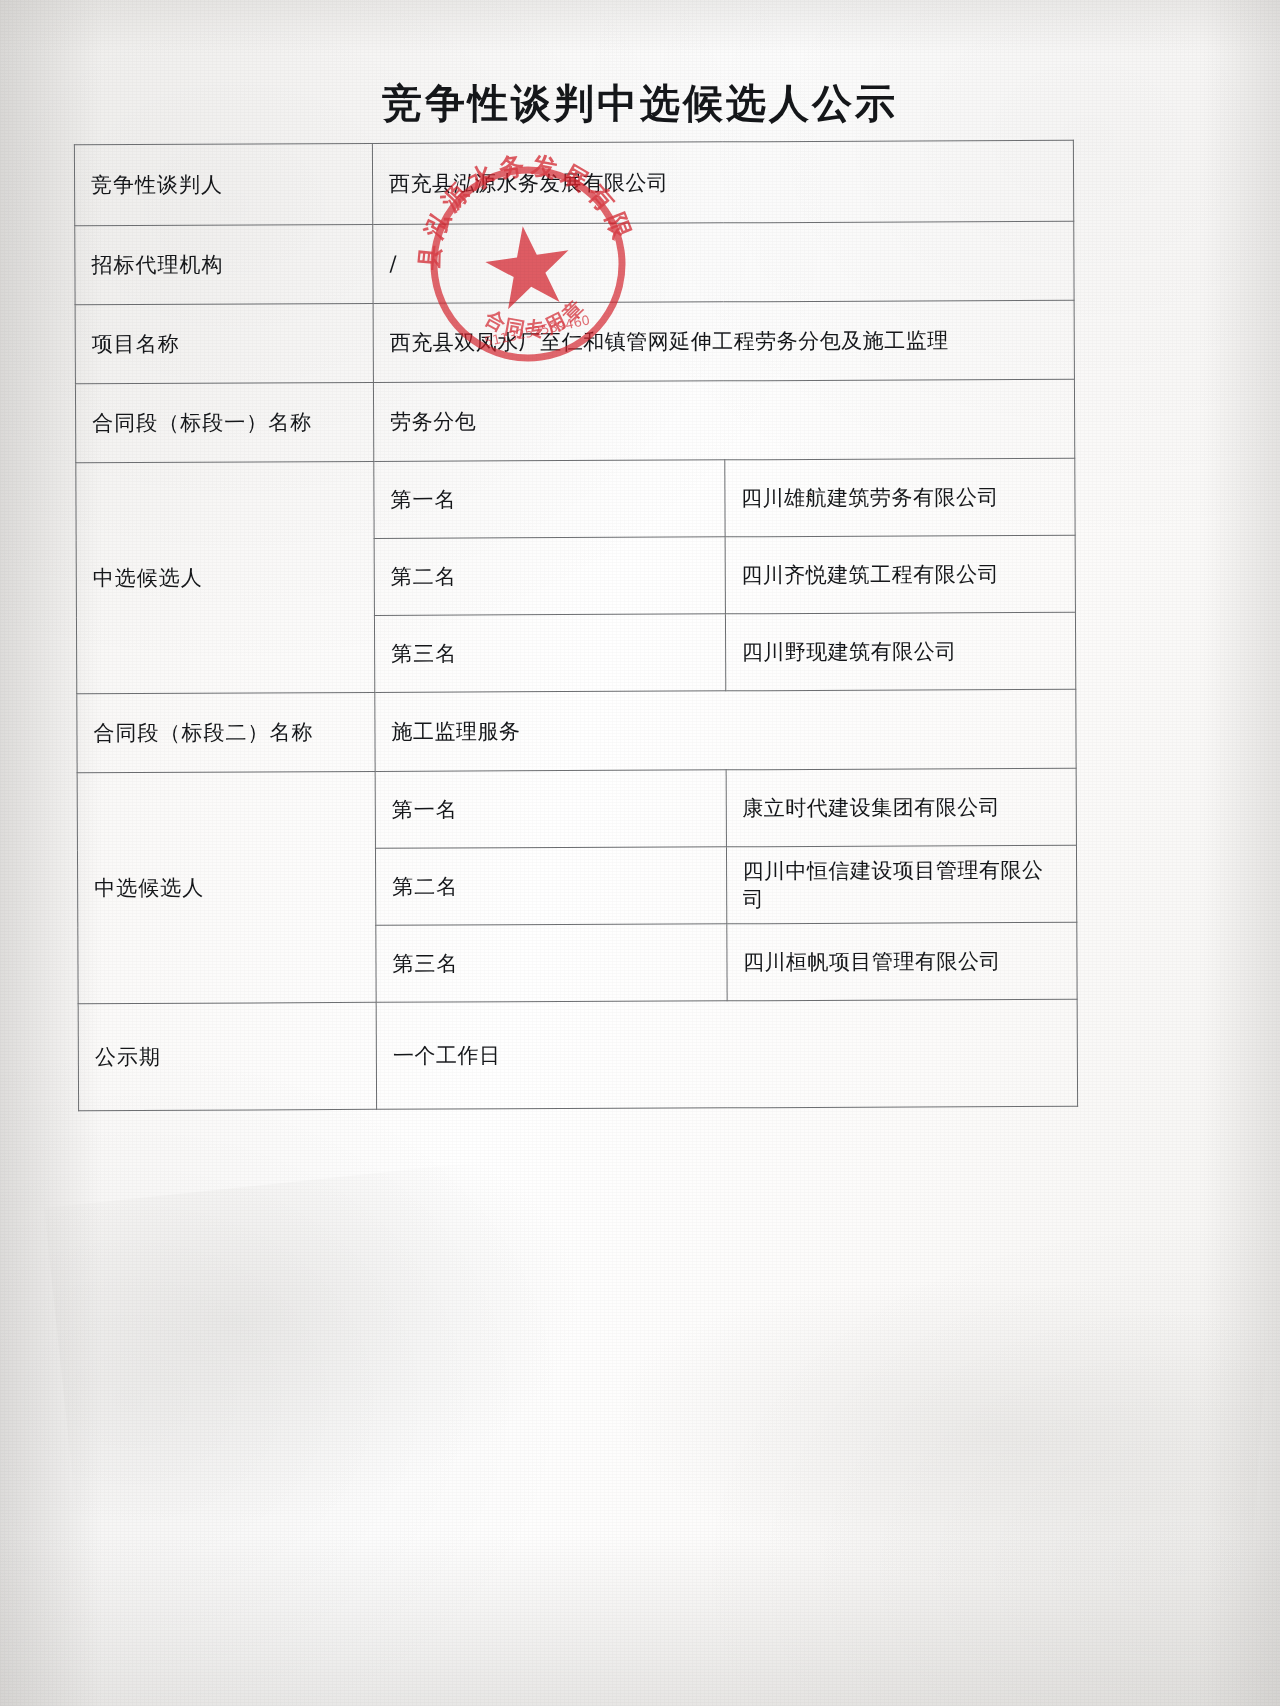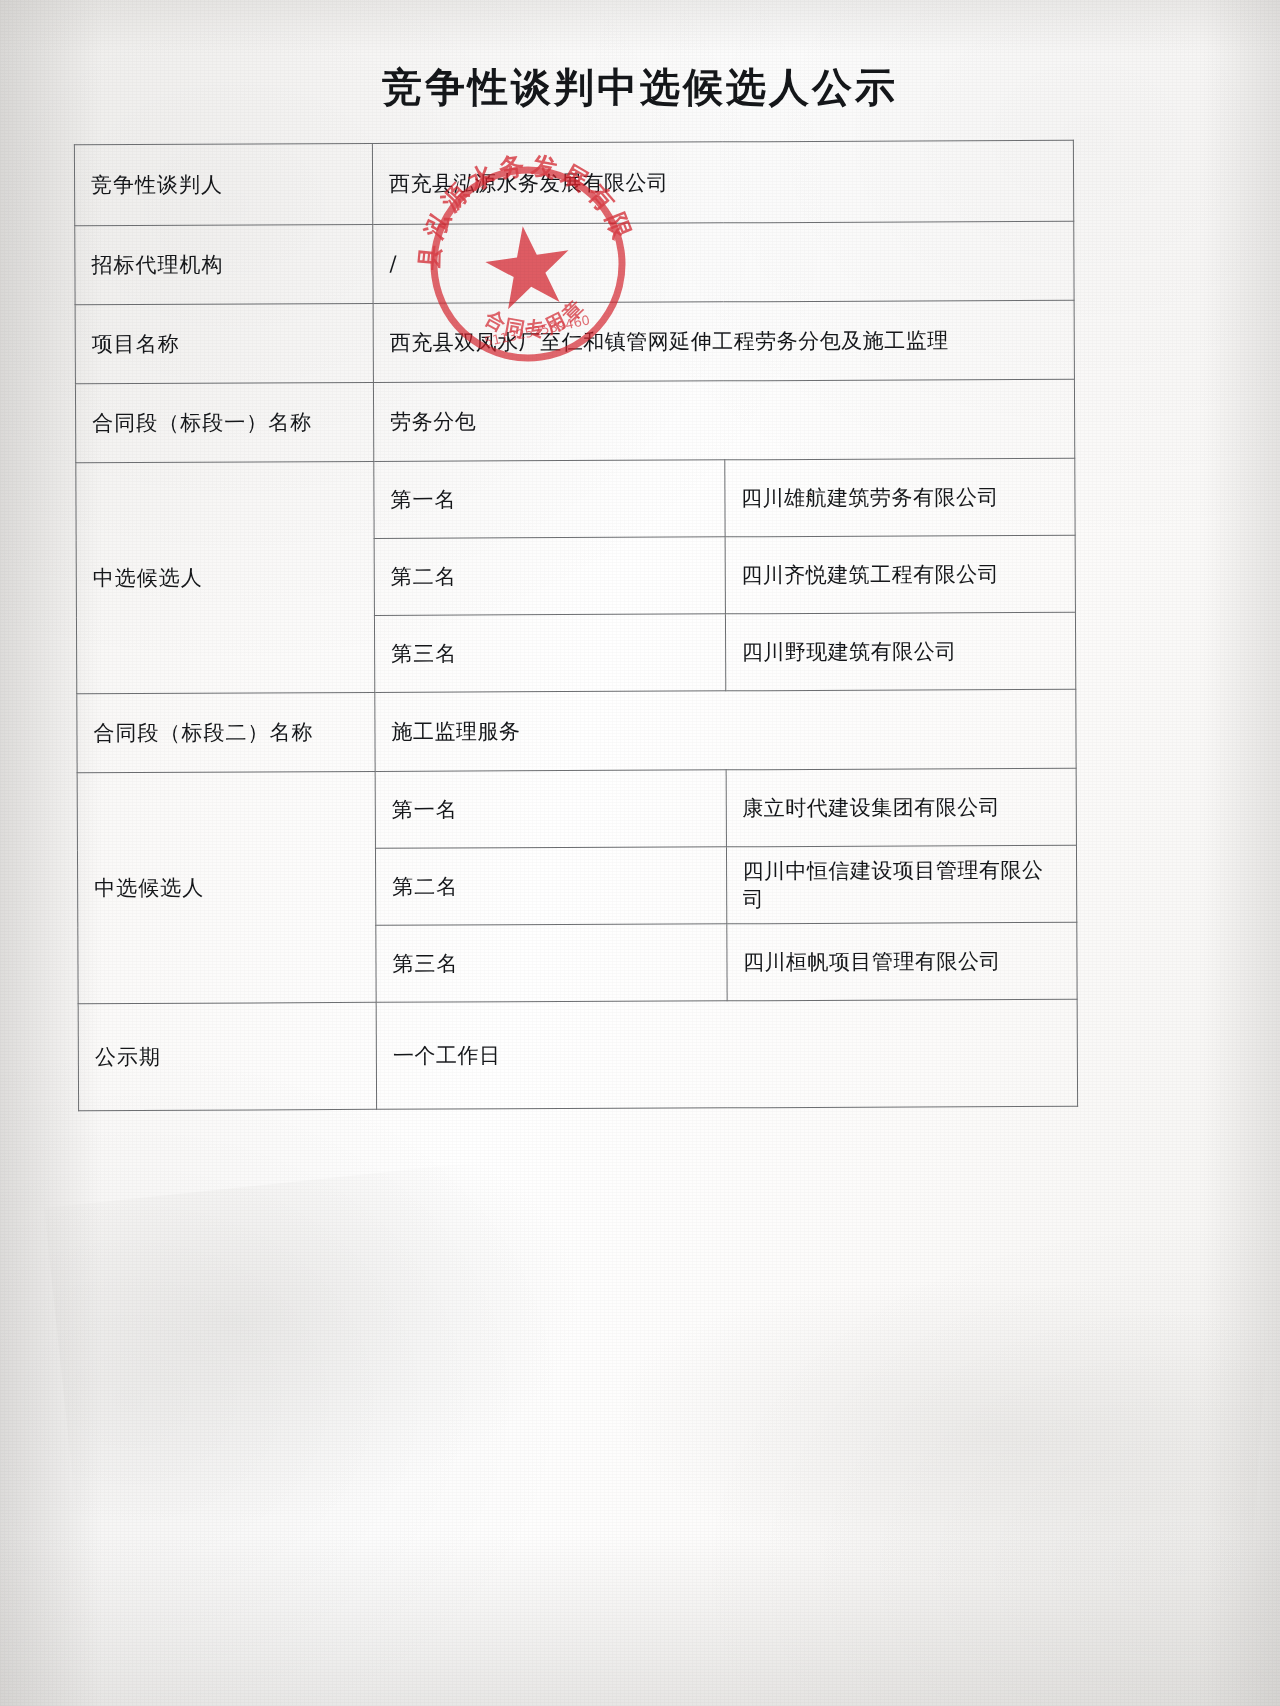--- a/index.html
+++ b/index.html
@@ -54,21 +54,21 @@
   }
   .crease.c6 {
     left: 620px; top: 1280px; width: 640px; height: 300px;
     background: radial-gradient(ellipse at 60% 50%, rgba(203,201,198,0.26), rgba(255,255,255,0) 72%);
     transform: rotate(4deg);
   }
 
   
   #doc-title {
     position: absolute;
-    top: 60px;
+    top: 76px;
     left: 0;
     width: 1280px;
     text-align: center;
     font-family: "DejaVu Serif", "Liberation Serif", serif;
     font-weight: bold;
     font-size: 40px;
     letter-spacing: 3px;
     color: #15171a;
   }
 

